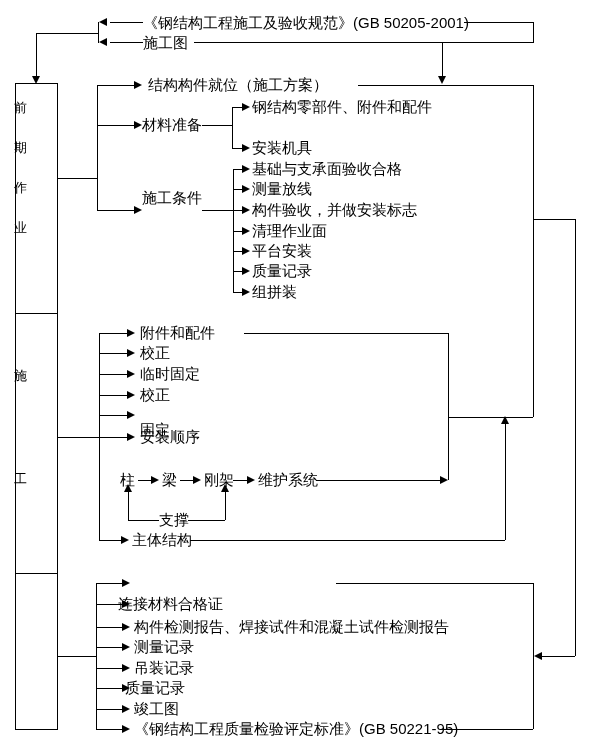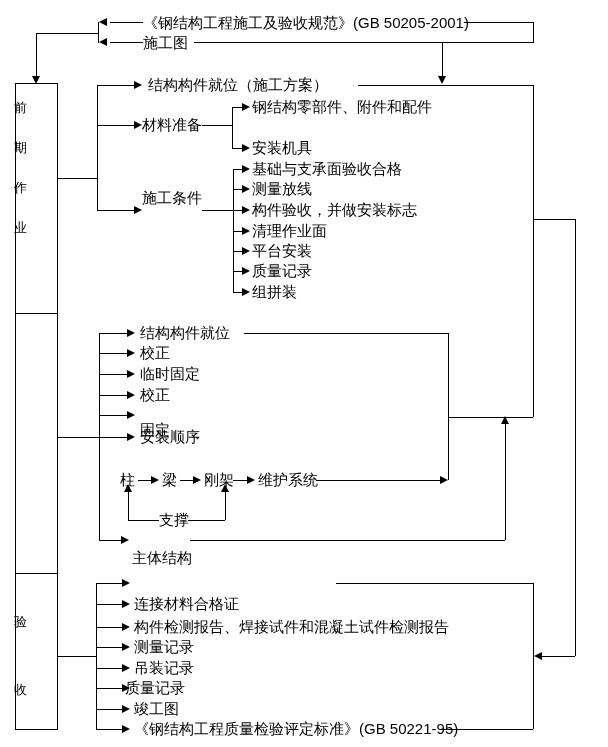--- a/index.html
+++ b/index.html
@@ -38,21 +38,21 @@
   <div class="ad" style="left:32px;top:76px"></div>
 
   <div class="v" style="left:533px;top:22px;height:21px"></div>
   <div class="v" style="left:442px;top:42px;height:35px"></div>
   <div class="ad" style="left:438px;top:76px"></div>
 
   <div class="stage-box"></div>
   <div class="h" style="left:15px;top:313px;width:43px"></div>
   <div class="h" style="left:15px;top:573px;width:43px"></div>
   <div class="vlabel vl-pre">前期作业</div>
-  <div class="vlabel vl-accept">验收</div>
+  <div class="vlabel vl-build">施工</div>
 
   <div class="h" style="left:58px;top:178px;width:39px"></div>
   <div class="v" style="left:97px;top:85px;height:125px"></div>
 
   <div class="h" style="left:97px;top:85px;width:37px"></div>
   <div class="ar" style="left:134px;top:81px"></div>
   <div class="lbl" style="left:148px;top:75px">结构构件就位（施工方案）</div>
   <div class="h" style="left:358px;top:85px;width:175px"></div>
 
   <div class="h" style="left:97px;top:125px;width:37px"></div>
@@ -92,21 +92,21 @@
   <div class="ar" style="left:242px;top:267px"></div>
   <div class="lbl" style="left:252px;top:261px">质量记录</div>
   <div class="h" style="left:233px;top:292px;width:9px"></div>
   <div class="ar" style="left:242px;top:288px"></div>
   <div class="lbl" style="left:252px;top:282px">组拼装</div>
 
   <div class="v" style="left:99px;top:333px;height:207px"></div>
 
   <div class="h" style="left:99px;top:333px;width:28px"></div>
   <div class="ar" style="left:127px;top:329px"></div>
-  <div class="lbl" style="left:140px;top:323px">结构构件就位</div>
+  <div class="lbl" style="left:140px;top:323px">附件和配件</div>
   <div class="h" style="left:244px;top:333px;width:204px"></div>
 
   <div class="h" style="left:99px;top:353px;width:28px"></div>
   <div class="ar" style="left:127px;top:349px"></div>
   <div class="lbl" style="left:140px;top:343px">校正</div>
   <div class="h" style="left:99px;top:374px;width:28px"></div>
   <div class="ar" style="left:127px;top:370px"></div>
   <div class="lbl" style="left:140px;top:364px">临时固定</div>
   <div class="h" style="left:99px;top:395px;width:28px"></div>
   <div class="ar" style="left:127px;top:391px"></div>
@@ -134,41 +134,41 @@
   <div class="v" style="left:128px;top:492px;height:28px"></div>
   <div class="au" style="left:124px;top:484px"></div>
   <div class="v" style="left:225px;top:492px;height:28px"></div>
   <div class="au" style="left:221px;top:484px"></div>
   <div class="h" style="left:128px;top:520px;width:31px"></div>
   <div class="lbl" style="left:159px;top:510px">支撑</div>
   <div class="h" style="left:188px;top:520px;width:37px"></div>
 
   <div class="h" style="left:99px;top:540px;width:22px"></div>
   <div class="ar" style="left:121px;top:536px"></div>
-  <div class="lbl" style="left:132px;top:548px">主体结构</div>
+  <div class="lbl" style="left:132px;top:530px">主体结构</div>
   <div class="h" style="left:190px;top:540px;width:315px"></div>
 
   <div class="v" style="left:448px;top:333px;height:147px"></div>
   <div class="h" style="left:448px;top:417px;width:85px"></div>
   <div class="v" style="left:505px;top:424px;height:116px"></div>
   <div class="au" style="left:501px;top:416px"></div>
   <div class="v" style="left:533px;top:85px;height:332px"></div>
   <div class="h" style="left:533px;top:219px;width:42px"></div>
   <div class="v" style="left:575px;top:219px;height:437px"></div>
 
   <div class="h" style="left:58px;top:656px;width:38px"></div>
   <div class="v" style="left:96px;top:583px;height:146px"></div>
 
   <div class="h" style="left:96px;top:583px;width:26px"></div>
   <div class="ar" style="left:122px;top:579px"></div>
   <div class="h" style="left:336px;top:583px;width:197px"></div>
 
   <div class="h" style="left:96px;top:604px;width:26px"></div>
   <div class="ar" style="left:122px;top:600px"></div>
-  <div class="lbl" style="left:134px;top:594px">连接材料合格证</div>
+  <div class="lbl" style="left:118px;top:594px">连接材料合格证</div>
   <div class="h" style="left:96px;top:627px;width:26px"></div>
   <div class="ar" style="left:122px;top:623px"></div>
   <div class="lbl" style="left:134px;top:617px">构件检测报告、焊接试件和混凝土试件检测报告</div>
   <div class="h" style="left:96px;top:647px;width:26px"></div>
   <div class="ar" style="left:122px;top:643px"></div>
   <div class="lbl" style="left:134px;top:637px">测量记录</div>
   <div class="h" style="left:96px;top:668px;width:26px"></div>
   <div class="ar" style="left:122px;top:664px"></div>
   <div class="lbl" style="left:134px;top:658px">吊装记录</div>
   <div class="h" style="left:96px;top:688px;width:26px"></div>

